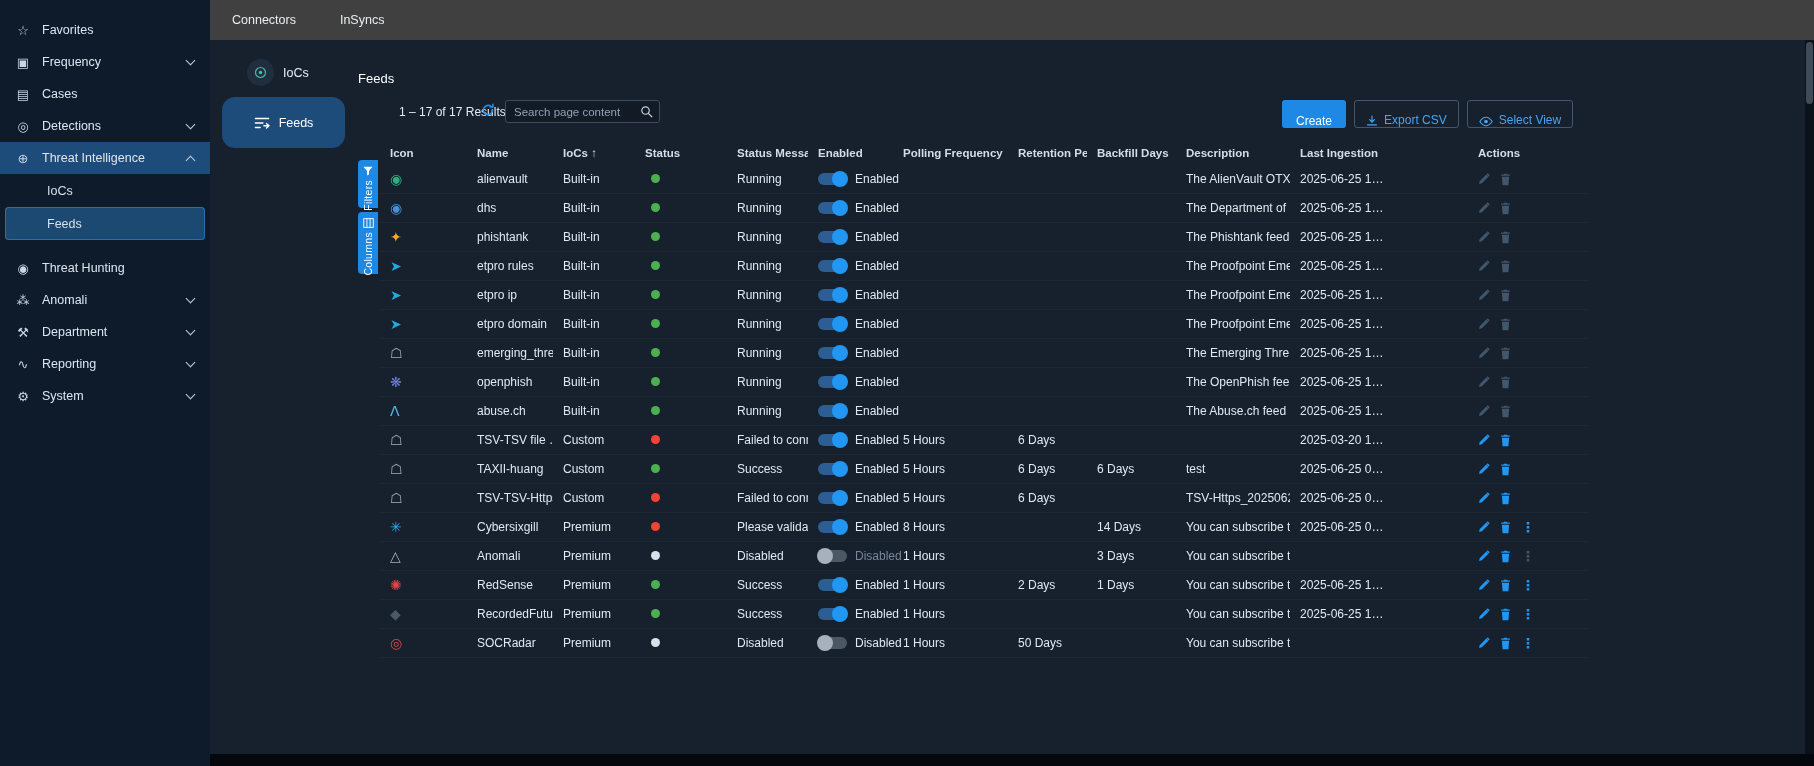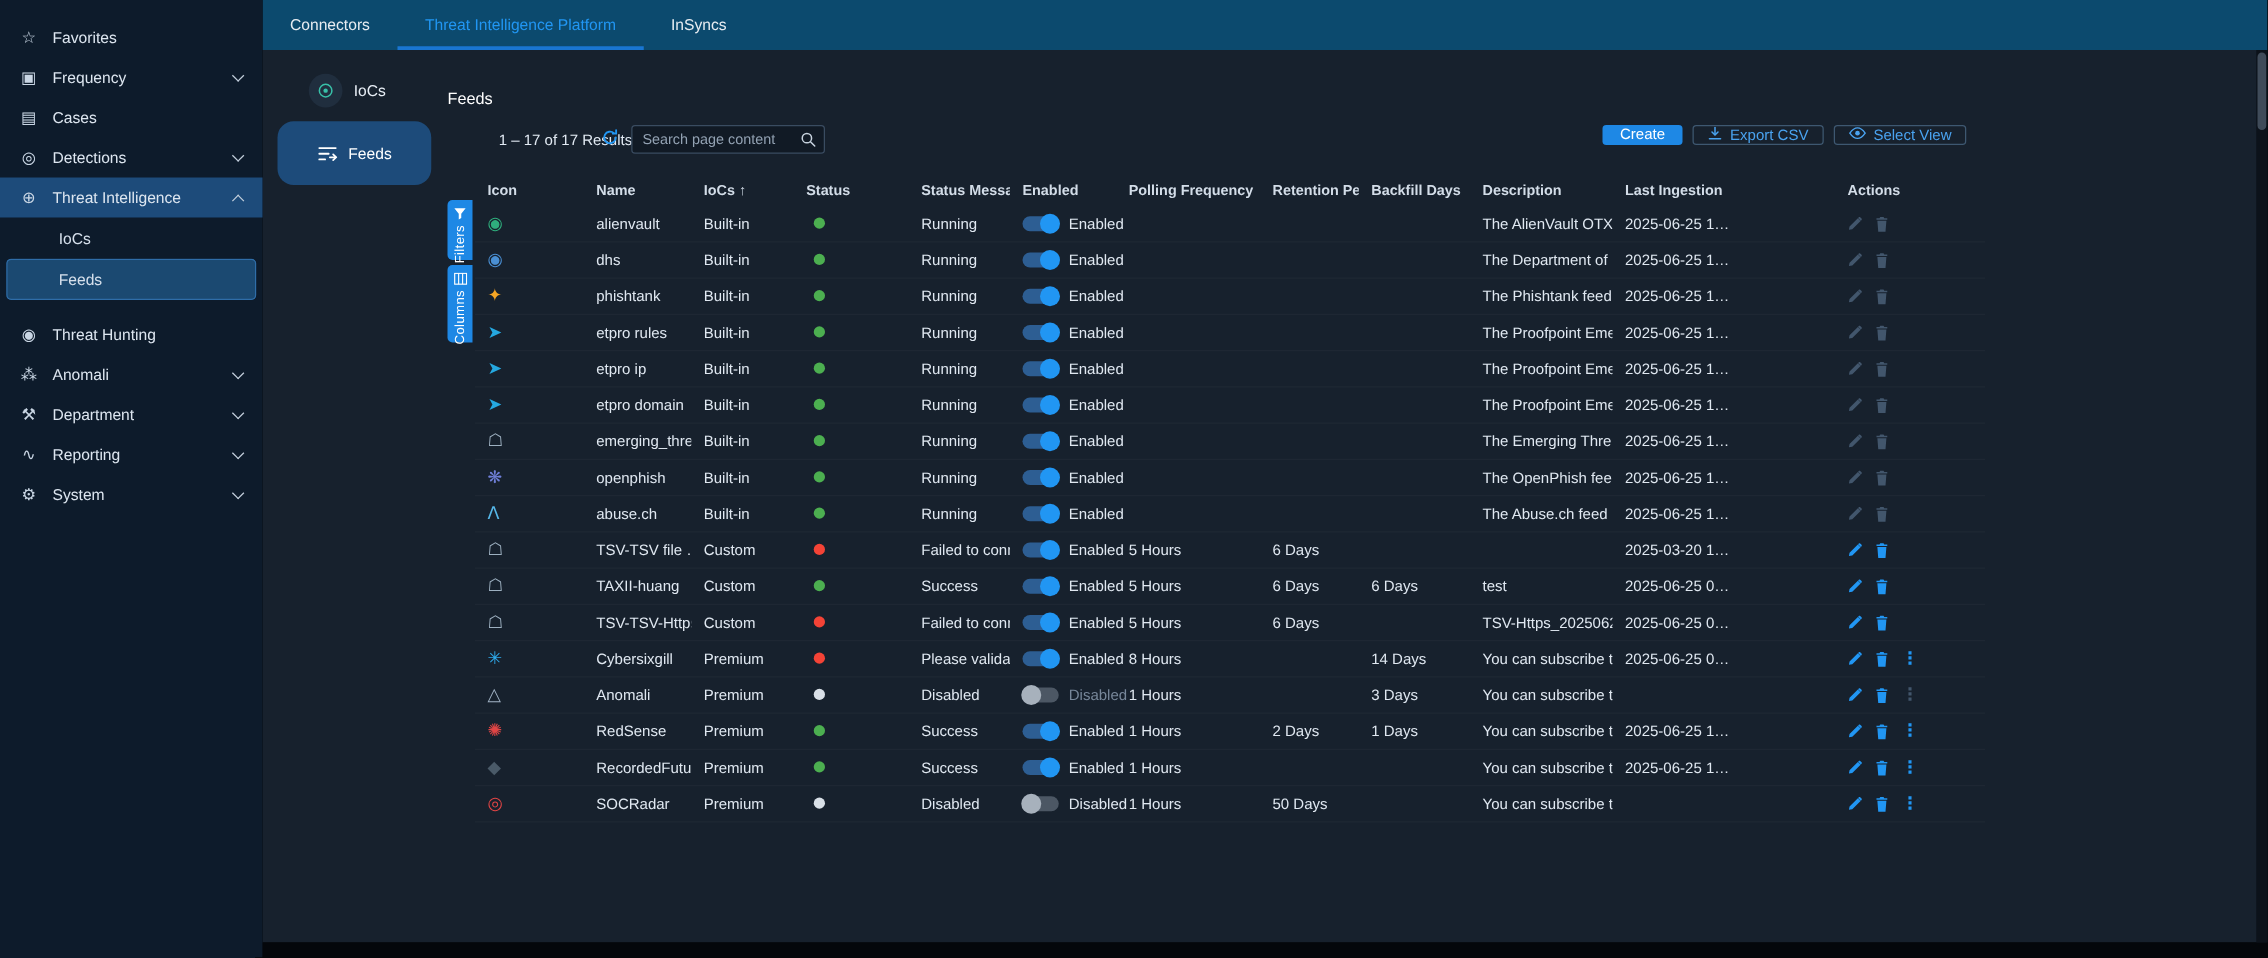--- a/index.html
+++ b/index.html
@@ -19,21 +19,21 @@
   .chev{width:7px;height:7px;border-right:1.6px solid #c4d0dd;border-bottom:1.6px solid #c4d0dd;
     margin-left:auto;margin-right:4px}
   .chev.down{transform:rotate(45deg);margin-top:-3px}
   .chev.up{transform:rotate(-135deg);margin-top:4px}
   .nav-sub{display:flex;align-items:center;height:33px;padding-left:47px;
     color:#d6e0ec;font-size:12.5px;cursor:pointer}
   .nav-sub.selected{background:#1b4971;box-shadow:inset 0 0 0 1px #2f6da8;border-radius:4px;
     margin:0 5px;padding-left:42px}
 
   
-  .topbar{position:absolute;left:210px;top:0;right:0;height:40px;background:#0c4a6e;display:flex}
+  .topbar{position:absolute;left:210px;top:0;right:0;height:40px;background:#404040;display:flex}
   .tab{display:flex;align-items:center;height:40px;padding:3px 22px 0 22px;font-size:12.5px;
     color:#e8edf2;border-bottom:3px solid transparent;cursor:pointer;white-space:nowrap}
   .tab.active{color:#2196f3;border-bottom-color:#1976d2}
 
   
   .main{position:absolute;left:210px;top:40px;right:0;bottom:12px;background:#17212d;overflow:hidden}
   .bottombar{position:absolute;left:210px;right:0;bottom:0;height:12px;background:#04070b}
   .vscroll{position:absolute;right:0;top:40px;bottom:12px;width:9px;background:#0c121a;z-index:6}
   .vscroll .thumb{position:absolute;top:2px;left:1px;right:1px;height:62px;background:#3f4b59;border-radius:4px}
 
@@ -50,21 +50,21 @@
   .refresh{position:absolute;left:271px;top:63px;background:none;border:none;cursor:pointer;padding:0}
 
   .searchbox{position:absolute;left:295px;top:60px;width:155px;height:23px;border:1px solid #3a4c61;
     border-radius:3px;background:#111a25;display:flex;align-items:center}
   .searchbox input{flex:1;min-width:0;background:transparent;border:none;outline:none;color:#dfe7f0;
     font-size:11.5px;padding:0 4px 0 8px;font-family:Liberation Sans, sans-serif}
   .searchbox input::placeholder{color:#93a2b3}
   .search-ic{display:flex;padding-right:6px}
 
   .btn-group{position:absolute;left:1072px;top:60px;display:flex;gap:8px}
-  .btn{height:16px;border-radius:3px;font-size:12px;display:flex;align-items:flex-start;gap:6px;
+  .btn{height:28px;border-radius:3px;font-size:12px;display:flex;align-items:flex-end;gap:6px;
     cursor:pointer;font-family:inherit;white-space:nowrap}
   .btn.primary{background:#1e88e5;color:#fff;border:none;padding:0 14px}
   .btn.ghost{background:transparent;color:#4aa3f0;border:1px solid #3e5871;padding:0 11px}
 
   .side-tab{position:absolute;left:148px;width:20px;background:#1e88e5;border-radius:4px 0 0 4px;
     display:flex;flex-direction:column;align-items:center;gap:4px;color:#fff;cursor:pointer;padding:6px 0}
   .side-tab .vtext{writing-mode:vertical-rl;transform:rotate(180deg);font-size:10.5px;letter-spacing:.3px}
   .side-tab.filters{top:120px;height:48px}
   .side-tab.columns{top:172px;height:62px}
 
@@ -156,23 +156,20 @@
           <span>System</span>
           <span class="chev down"></span>
         </div>
       </nav>
   </aside>
 
   <header class="topbar">
     <div style="display:flex">
         <div class="tab">
           <span>Connectors</span>
-        </div>
-        <div class="tab active">
-          <span>Threat Intelligence Platform</span>
         </div>
         <div class="tab">
           <span>InSyncs</span>
         </div>
       </div>
   </header>
 
   <main class="main">
 
     <div class="iocs-chip">

